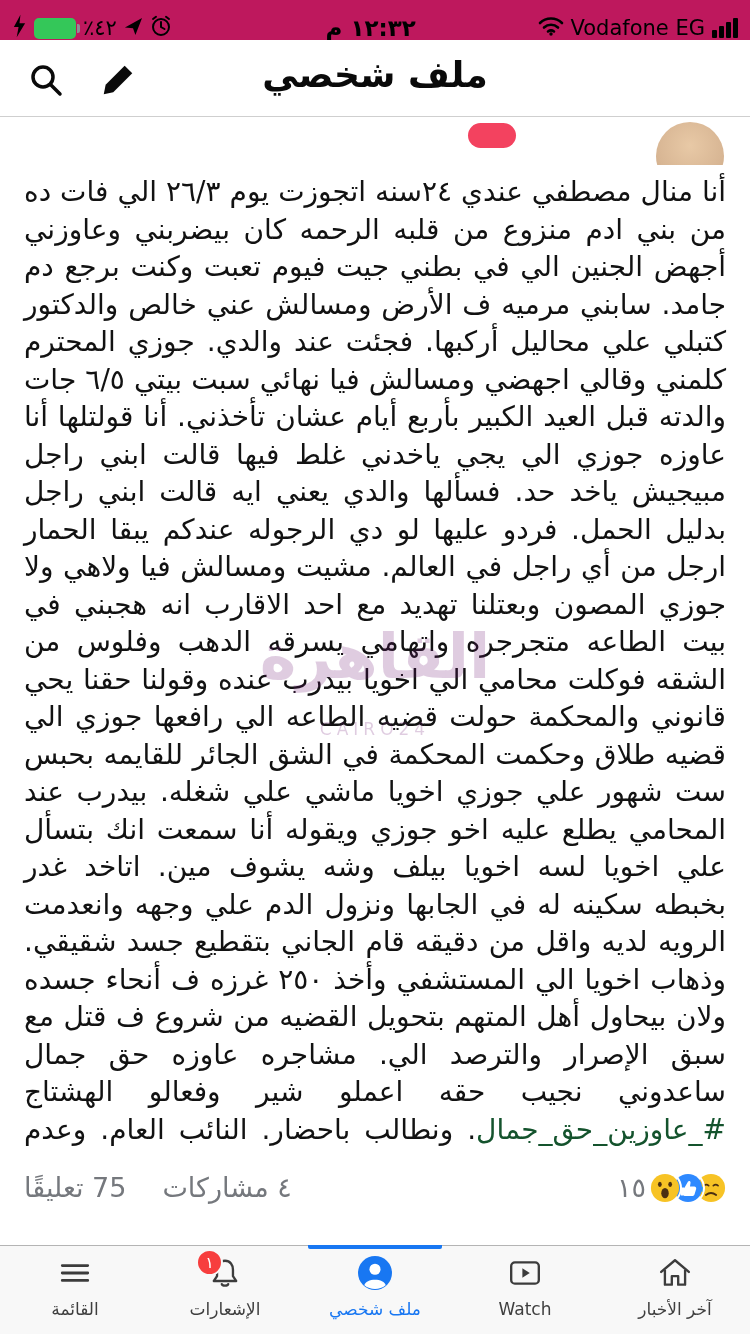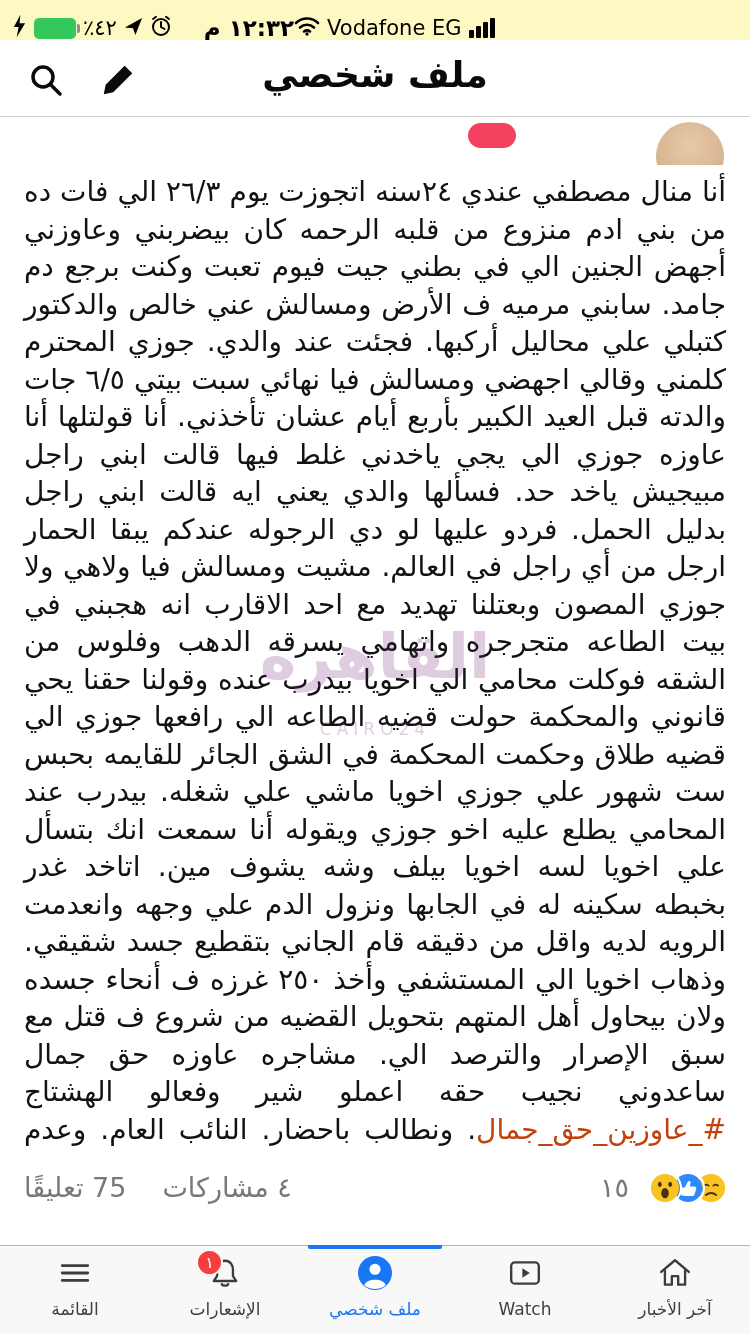--- a/index.html
+++ b/index.html
@@ -12,22 +12,23 @@
     overflow: hidden;
     color: #111;
   }
 
   
   .status-bar {
     direction: ltr;
     height: 40px;
     display: flex;
     align-items: center;
+    justify-content: space-between;
     padding: 16px 12px 0;
-    background: #fef9c3;
+    background: #be185d;
   }
   .sb-group { display: flex; align-items: center; gap: 7px; }
   .sb-time { font-weight: bold; font-size: 23px; color:#000;margin-left:32px; }
   .sb-text { font-size: 21px; color:#000; }
   .battery { width: 42px; height: 21px; background: #34C759; border-radius: 5px; position: relative; display:inline-block; }
   .battery-tip { position:absolute; right:-4px; top:6px; width:3px; height:9px; background:#8e8e93; border-radius:0 2px 2px 0; }
   .signal { display:flex; align-items:flex-end; gap:2px; height:20px; }
   .signal span { width:5px; background:#000; border-radius:1px; display:inline-block; }
   .signal .s1{height:8px} .signal .s2{height:12px} .signal .s3{height:16px} .signal .s4{height:20px}
 
@@ -39,28 +40,28 @@
 
   
   .profile-strip { height:48px; position:relative; background:#fff; overflow:hidden; }
   .red-pill { position:absolute; left:468px; top:6px; width:48px; height:25px; background:#F3425F; border-radius:13px; }
   .avatar { position:absolute; right:26px; top:5px; width:68px; height:68px; border-radius:50%;
             background: radial-gradient(circle at 50% 35%, #E8C9A6 0%, #D8B694 60%, #C6A280 100%); }
 
   
   .post { position:relative; height:985px; padding:8px 24px 0; overflow:hidden; background:#fff; }
   .post-text { font-size:28px; line-height:37.5px; color:#121212; text-align:justify; }
-  .hashtag { color:#c2410c; text-decoration:none; cursor:pointer; }
+  .hashtag { color:#14532d; text-decoration:none; cursor:pointer; }
   .watermark { position:absolute; top:455px; left:250px; width:250px; opacity:.22; color:#701a75; text-align:center; pointer-events:none; }
   .watermark-title { font-size:62px; font-weight:bold; }
   .watermark-sub { font-size:17px; letter-spacing:5px;margin-top:26px; }
 
   
   .engagement { height:95px; padding:22px 24px 0; display:flex; justify-content:space-between; align-items:flex-start; color:#75787d; font-size:27px; }
-  .reactions { display:flex; align-items:center; gap:21px; }
+  .reactions { display:flex; align-items:center; gap:4px; }
   .reaction-stack { display:flex; align-items:center; }
   .reaction { width:30px; height:30px; border-radius:50%; box-shadow:0 0 0 2px #fff; }
   .reaction + .reaction { margin-right:-7px; }
   .counts { display:flex; gap:36px; }
 
   
   .tab-bar { position:absolute; bottom:0; left:0; right:0; height:89px; background:#F8F8F8; border-top:1px solid #b4b4b4; display:flex; }
   .tab { flex:1; position:relative; display:flex; flex-direction:column; align-items:center; padding-top:10px; cursor:pointer; }
   .tab-label { font-size:17px; color:#3f3f3f; margin-top:9px; white-space:nowrap; }
   .tab.active .tab-label { color:#1877F2; }

